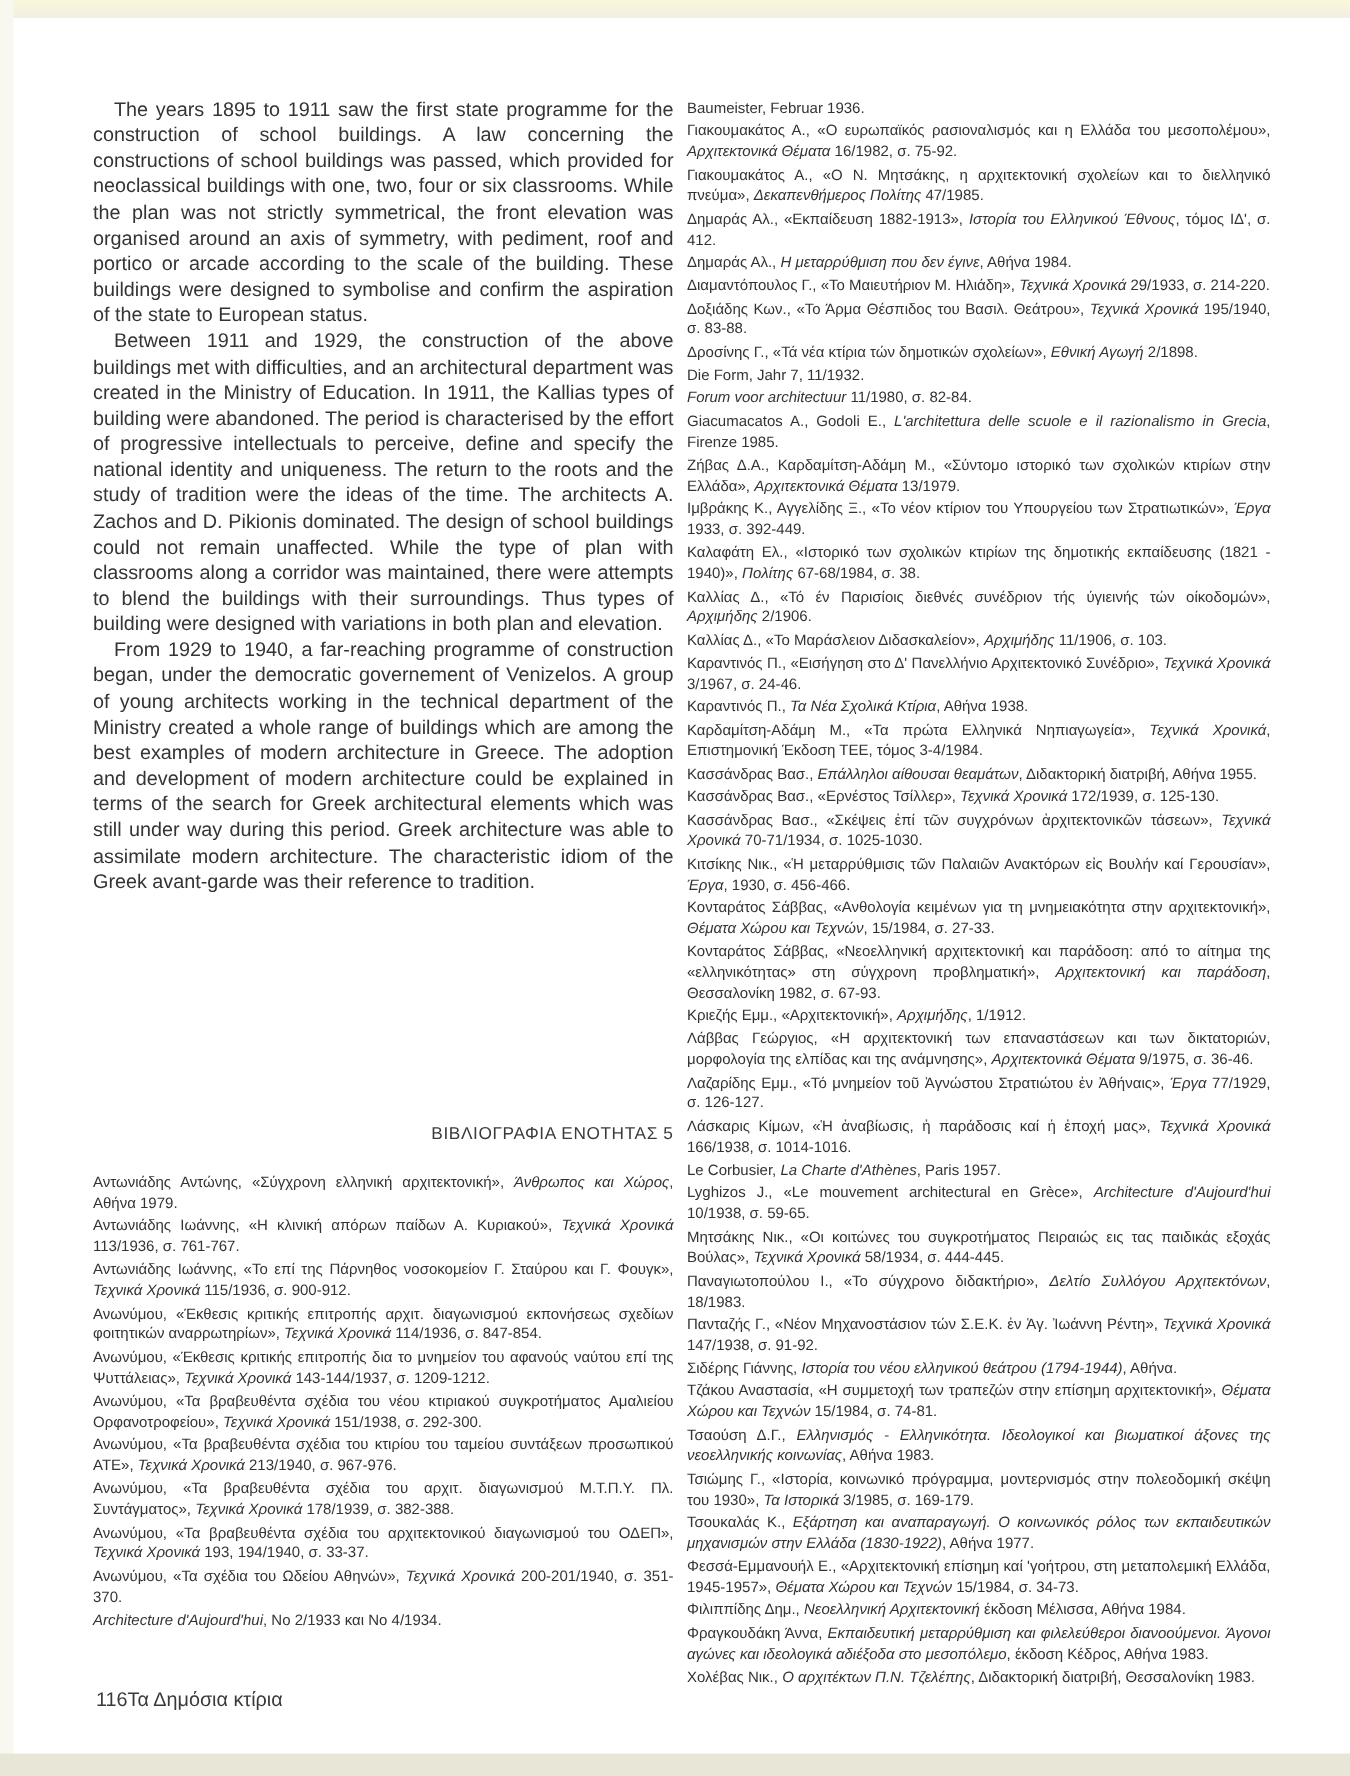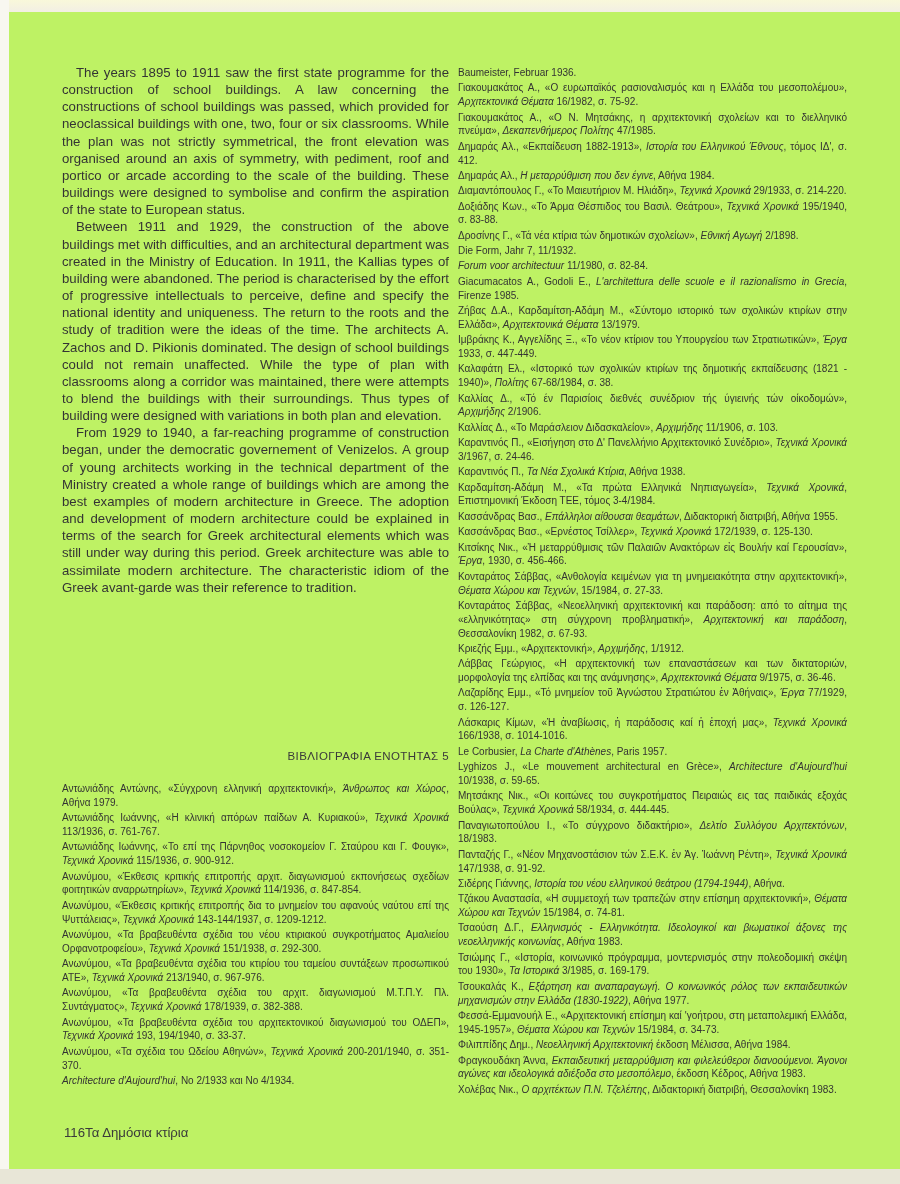--- a/index.html
+++ b/index.html
@@ -1,19 +1,19 @@
 <!DOCTYPE html>
 <html><head>
 <meta charset="utf-8">
 <style>
   html,body{margin:0;padding:0;}
   body{width:900px;height:1184px;background:#9a9a92;}
   .page{
     position:relative;width:900px;height:1184px;
-    background:#bef264;overflow:hidden;
+    background:#ffffff;overflow:hidden;
     font-family:"Liberation Sans",sans-serif;color:#333;
   }
   .edge-top{position:absolute;top:0;left:0;right:0;height:12px;
     background:linear-gradient(#f9f8da,#f2efe4);}
   .edge-left{position:absolute;top:0;left:0;bottom:0;width:9px;background:#f8f7f0;}
   .edge-bottom{position:absolute;bottom:0;left:0;right:0;height:15px;background:#e8e6d7;}
   .left-col{position:absolute;left:62px;top:64px;width:387px;}
   .body-para{margin:0;font-size:13.2px;line-height:17.15px;text-align:justify;
     text-indent:14px;color:#343434;}
   .bib-heading{position:absolute;left:62px;top:750px;width:387px;text-align:right;
@@ -63,29 +63,30 @@
       <div class="bib-entry"><span>Γιακουμακάτος Α., «Ο Ν. Μητσάκης, η αρχιτεκτονική σχολείων και το διελληνικό πνεύμα», </span><span class="it">Δεκαπενθήμερος Πολίτης</span><span> 47/1985.</span></div>
       <div class="bib-entry"><span>Δημαράς Αλ., «Εκπαίδευση 1882-1913», </span><span class="it">Ιστορία του Ελληνικού Έθνους</span><span>, τόμος ΙΔ', σ. 412.</span></div>
       <div class="bib-entry"><span>Δημαράς Αλ., </span><span class="it">Η μεταρρύθμιση που δεν έγινε</span><span>, Αθήνα 1984.</span></div>
       <div class="bib-entry"><span>Διαμαντόπουλος Γ., «Το Μαιευτήριον Μ. Ηλιάδη», </span><span class="it">Τεχνικά Χρονικά</span><span> 29/1933, σ. 214-220.</span></div>
       <div class="bib-entry"><span>Δοξιάδης Κων., «Το Άρμα Θέσπιδος του Βασιλ. Θεάτρου», </span><span class="it">Τεχνικά Χρονικά</span><span> 195/1940, σ. 83-88.</span></div>
       <div class="bib-entry"><span>Δροσίνης Γ., «Τά νέα κτίρια τών δημοτικών σχολείων», </span><span class="it">Εθνική Αγωγή</span><span> 2/1898.</span></div>
       <div class="bib-entry"><span>Die Form, Jahr 7, 11/1932.</span></div>
       <div class="bib-entry"><span class="it">Forum voor architectuur</span><span> 11/1980, σ. 82-84.</span></div>
       <div class="bib-entry"><span>Giacumacatos A., Godoli E., </span><span class="it">L'architettura delle scuole e il razionalismo in Grecia</span><span>, Firenze 1985.</span></div>
       <div class="bib-entry"><span>Ζήβας Δ.Α., Καρδαμίτση-Αδάμη Μ., «Σύντομο ιστορικό των σχολικών κτιρίων στην Ελλάδα», </span><span class="it">Αρχιτεκτονικά Θέματα</span><span> 13/1979.</span></div>
-      <div class="bib-entry"><span>Ιμβράκης Κ., Αγγελίδης Ξ., «Το νέον κτίριον του Υπουργείου των Στρατιωτικών», </span><span class="it">Έργα</span><span> 1933, σ. 447-449.</span></div>
+      <div class="bib-entry"><span>Ιμβράκης Κ., Αγγελίδης Ξ., «Το νέον κτίριον του Υπουργείου των Στρατιωτικών», </span><span class="it">Έργα</span><span> 1933, σ. 392-449.</span></div>
       <div class="bib-entry"><span>Καλαφάτη Ελ., «Ιστορικό των σχολικών κτιρίων της δημοτικής εκπαίδευσης (1821 - 1940)», </span><span class="it">Πολίτης</span><span> 67-68/1984, σ. 38.</span></div>
       <div class="bib-entry"><span>Καλλίας Δ., «Τό έν Παρισίοις διεθνές συνέδριον τής ύγιεινής τών οίκοδομών», </span><span class="it">Αρχιμήδης</span><span> 2/1906.</span></div>
       <div class="bib-entry"><span>Καλλίας Δ., «Το Μαράσλειον Διδασκαλείον», </span><span class="it">Αρχιμήδης</span><span> 11/1906, σ. 103.</span></div>
       <div class="bib-entry"><span>Καραντινός Π., «Εισήγηση στο Δ' Πανελλήνιο Αρχιτεκτονικό Συνέδριο», </span><span class="it">Τεχνικά Χρονικά</span><span> 3/1967, σ. 24-46.</span></div>
       <div class="bib-entry"><span>Καραντινός Π., </span><span class="it">Τα Νέα Σχολικά Κτίρια</span><span>, Αθήνα 1938.</span></div>
       <div class="bib-entry"><span>Καρδαμίτση-Αδάμη Μ., «Τα πρώτα Ελληνικά Νηπιαγωγεία», </span><span class="it">Τεχνικά Χρονικά</span><span>, Επιστημονική Έκδοση ΤΕΕ, τόμος 3-4/1984.</span></div>
       <div class="bib-entry"><span>Κασσάνδρας Βασ., </span><span class="it">Επάλληλοι αίθουσαι θεαμάτων</span><span>, Διδακτορική διατριβή, Αθήνα 1955.</span></div>
       <div class="bib-entry"><span>Κασσάνδρας Βασ., «Ερνέστος Τσίλλερ», </span><span class="it">Τεχνικά Χρονικά</span><span> 172/1939, σ. 125-130.</span></div>
+      <div class="bib-entry"><span>Κασσάνδρας Βασ., «Σκέψεις ἐπί τῶν συγχρόνων ἀρχιτεκτονικῶν τάσεων», </span><span class="it">Τεχνικά Χρονικά</span><span> 70-71/1934, σ. 1025-1030.</span></div>
       <div class="bib-entry"><span>Κιτσίκης Νικ., «Ἡ μεταρρύθμισις τῶν Παλαιῶν Ανακτόρων εἰς Βουλήν καί Γερουσίαν», </span><span class="it">Έργα</span><span>, 1930, σ. 456-466.</span></div>
       <div class="bib-entry"><span>Κονταράτος Σάββας, «Ανθολογία κειμένων για τη μνημειακότητα στην αρχιτεκτονική», </span><span class="it">Θέματα Χώρου και Τεχνών</span><span>, 15/1984, σ. 27-33.</span></div>
       <div class="bib-entry"><span>Κονταράτος Σάββας, «Νεοελληνική αρχιτεκτονική και παράδοση: από το αίτημα της «ελληνικότητας» στη σύγχρονη προβληματική», </span><span class="it">Αρχιτεκτονική και παράδοση</span><span>, Θεσσαλονίκη 1982, σ. 67-93.</span></div>
       <div class="bib-entry"><span>Κριεζής Εμμ., «Αρχιτεκτονική», </span><span class="it">Αρχιμήδης</span><span>, 1/1912.</span></div>
       <div class="bib-entry"><span>Λάββας Γεώργιος, «Η αρχιτεκτονική των επαναστάσεων και των δικτατοριών, μορφολογία της ελπίδας και της ανάμνησης», </span><span class="it">Αρχιτεκτονικά Θέματα</span><span> 9/1975, σ. 36-46.</span></div>
       <div class="bib-entry"><span>Λαζαρίδης Εμμ., «Τό μνημείον τοῦ Ἀγνώστου Στρατιώτου ἐν Ἀθήναις», </span><span class="it">Έργα</span><span> 77/1929, σ. 126-127.</span></div>
       <div class="bib-entry"><span>Λάσκαρις Κίμων, «Ἡ ἀναβίωσις, ἡ παράδοσις καί ἡ ἐποχή μας», </span><span class="it">Τεχνικά Χρονικά</span><span> 166/1938, σ. 1014-1016.</span></div>
       <div class="bib-entry"><span>Le Corbusier, </span><span class="it">La Charte d'Athènes</span><span>, Paris 1957.</span></div>
       <div class="bib-entry"><span>Lyghizos J., «Le mouvement architectural en Grèce», </span><span class="it">Architecture d'Aujourd'hui</span><span> 10/1938, σ. 59-65.</span></div>
       <div class="bib-entry"><span>Μητσάκης Νικ., «Οι κοιτώνες του συγκροτήματος Πειραιώς εις τας παιδικάς εξοχάς Βούλας», </span><span class="it">Τεχνικά Χρονικά</span><span> 58/1934, σ. 444-445.</span></div>

